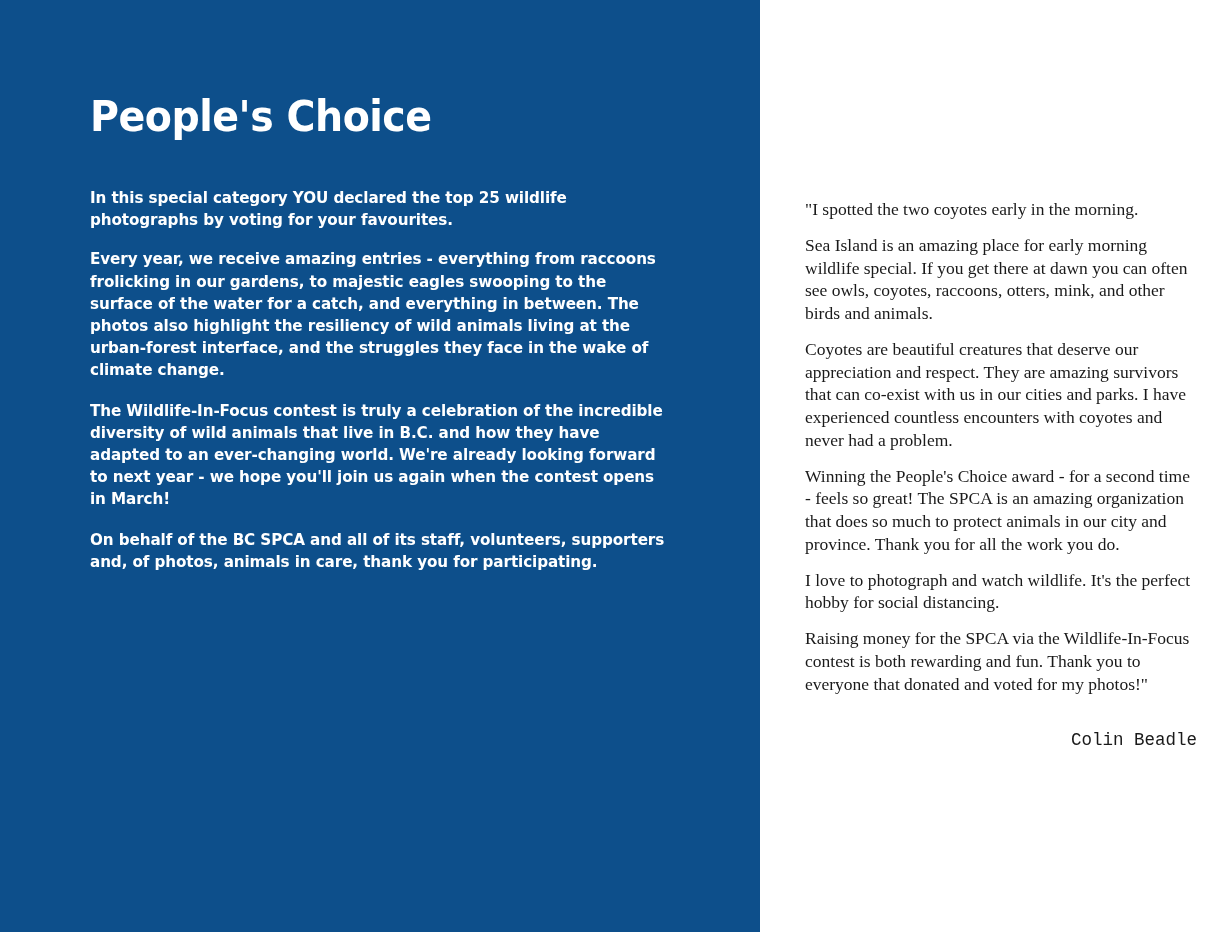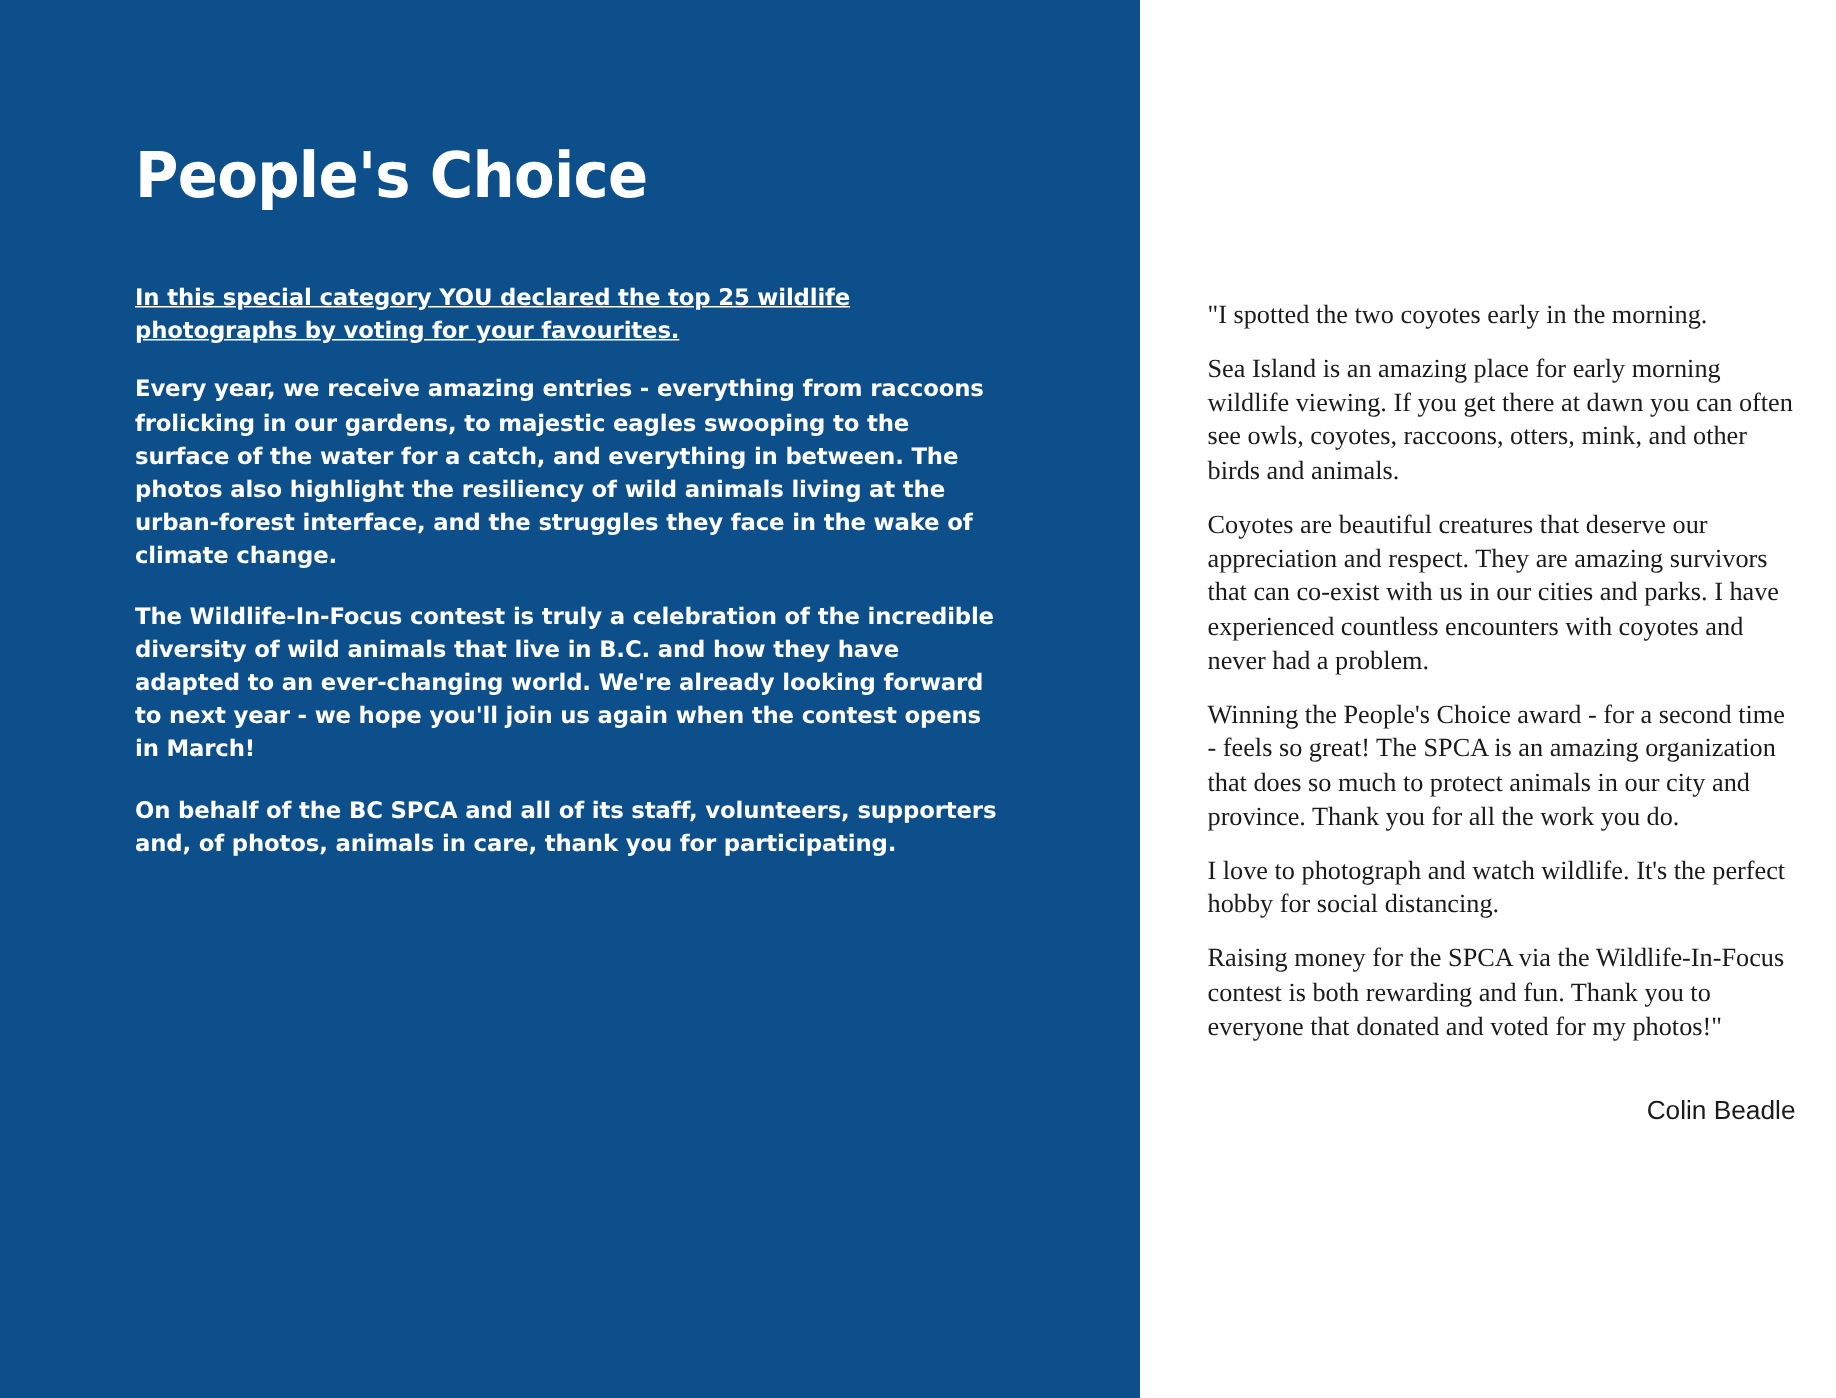--- a/index.html
+++ b/index.html
@@ -48,21 +48,20 @@
     color: #ffffff;
     font-family: "DejaVu Sans", sans-serif;
     font-weight: bold;
     font-size: 15.2px;
     line-height: 1.46;
     margin: 0 0 18px 0;
     letter-spacing: -0.1px;
   }
   .body-para.tight {
     margin-bottom: 17px;
-    text-decoration: underline;
   }
   
   .right-panel {
     flex: 1 1 auto;
     height: 932px;
     background: #ffffff;
     position: relative;
   }
   .right-inner {
     position: absolute;
@@ -72,21 +71,21 @@
   }
   .quote-para {
     color: #1a1a1a;
     font-family: "Liberation Serif", serif;
     font-size: 17.5px;
     line-height: 1.30;
     margin: 0 0 13px 0;
   }
   .signature {
     color: #1a1a1a;
-    font-family: Liberation Sans, sans-serif;
+    font-family: Liberation Mono, monospace;
     font-size: 17.5px;
     line-height: 1.3;
     text-align: right;
     margin-top: 34px;
   }
 </style>
 </head>
 <body>
 
 <div class="page">
@@ -98,21 +97,21 @@
       <p class="body-para tight">In this special category YOU declared the top 25 wildlife photographs by voting for your favourites.</p>
       <p class="body-para">Every year, we receive amazing entries - everything from raccoons frolicking in our gardens, to majestic eagles swooping to the surface of the water for a catch, and everything in between. The photos also highlight the resiliency of wild animals living at the urban-forest interface, and the struggles they face in the wake of climate change.</p>
       <p class="body-para">The Wildlife-In-Focus contest is truly a celebration of the incredible diversity of wild animals that live in B.C. and how they have adapted to an ever-changing world. We're already looking forward to next year - we hope you'll join us again when the contest opens in March!</p>
       <p class="body-para">On behalf of the BC SPCA and all of its staff, volunteers, supporters and, of photos, animals in care, thank you for participating.</p>
     </div>
   </div>
 
   <div class="right-panel">
     <div class="right-inner">
       <p class="quote-para">"I spotted the two coyotes early in the morning.</p>
-      <p class="quote-para">Sea Island is an amazing place for early morning wildlife viewing. If you get there at dawn you can often see owls, coyotes, raccoons, otters, mink, and other birds and animals.</p>
+      <p class="quote-para">Sea Island is an amazing place for early morning wildlife special. If you get there at dawn you can often see owls, coyotes, raccoons, otters, mink, and other birds and animals.</p>
       <p class="quote-para">Coyotes are beautiful creatures that deserve our appreciation and respect.  They are amazing survivors that can co-exist with us in our cities and parks. I have experienced countless encounters with coyotes and never had a problem.</p>
       <p class="quote-para">Winning the People's Choice award - for a second time - feels so great! The SPCA is an amazing organization that does so much to protect animals in our city and province.  Thank you for all the work you do.</p>
       <p class="quote-para">I love to photograph and watch wildlife. It's the perfect hobby for social distancing.</p>
       <p class="quote-para">Raising money for the SPCA via the Wildlife-In-Focus contest is both rewarding and fun. Thank you to everyone that donated and voted for my photos!"</p>
       <div class="signature">Colin Beadle</div>
     </div>
   </div>
 
 </div>
 

